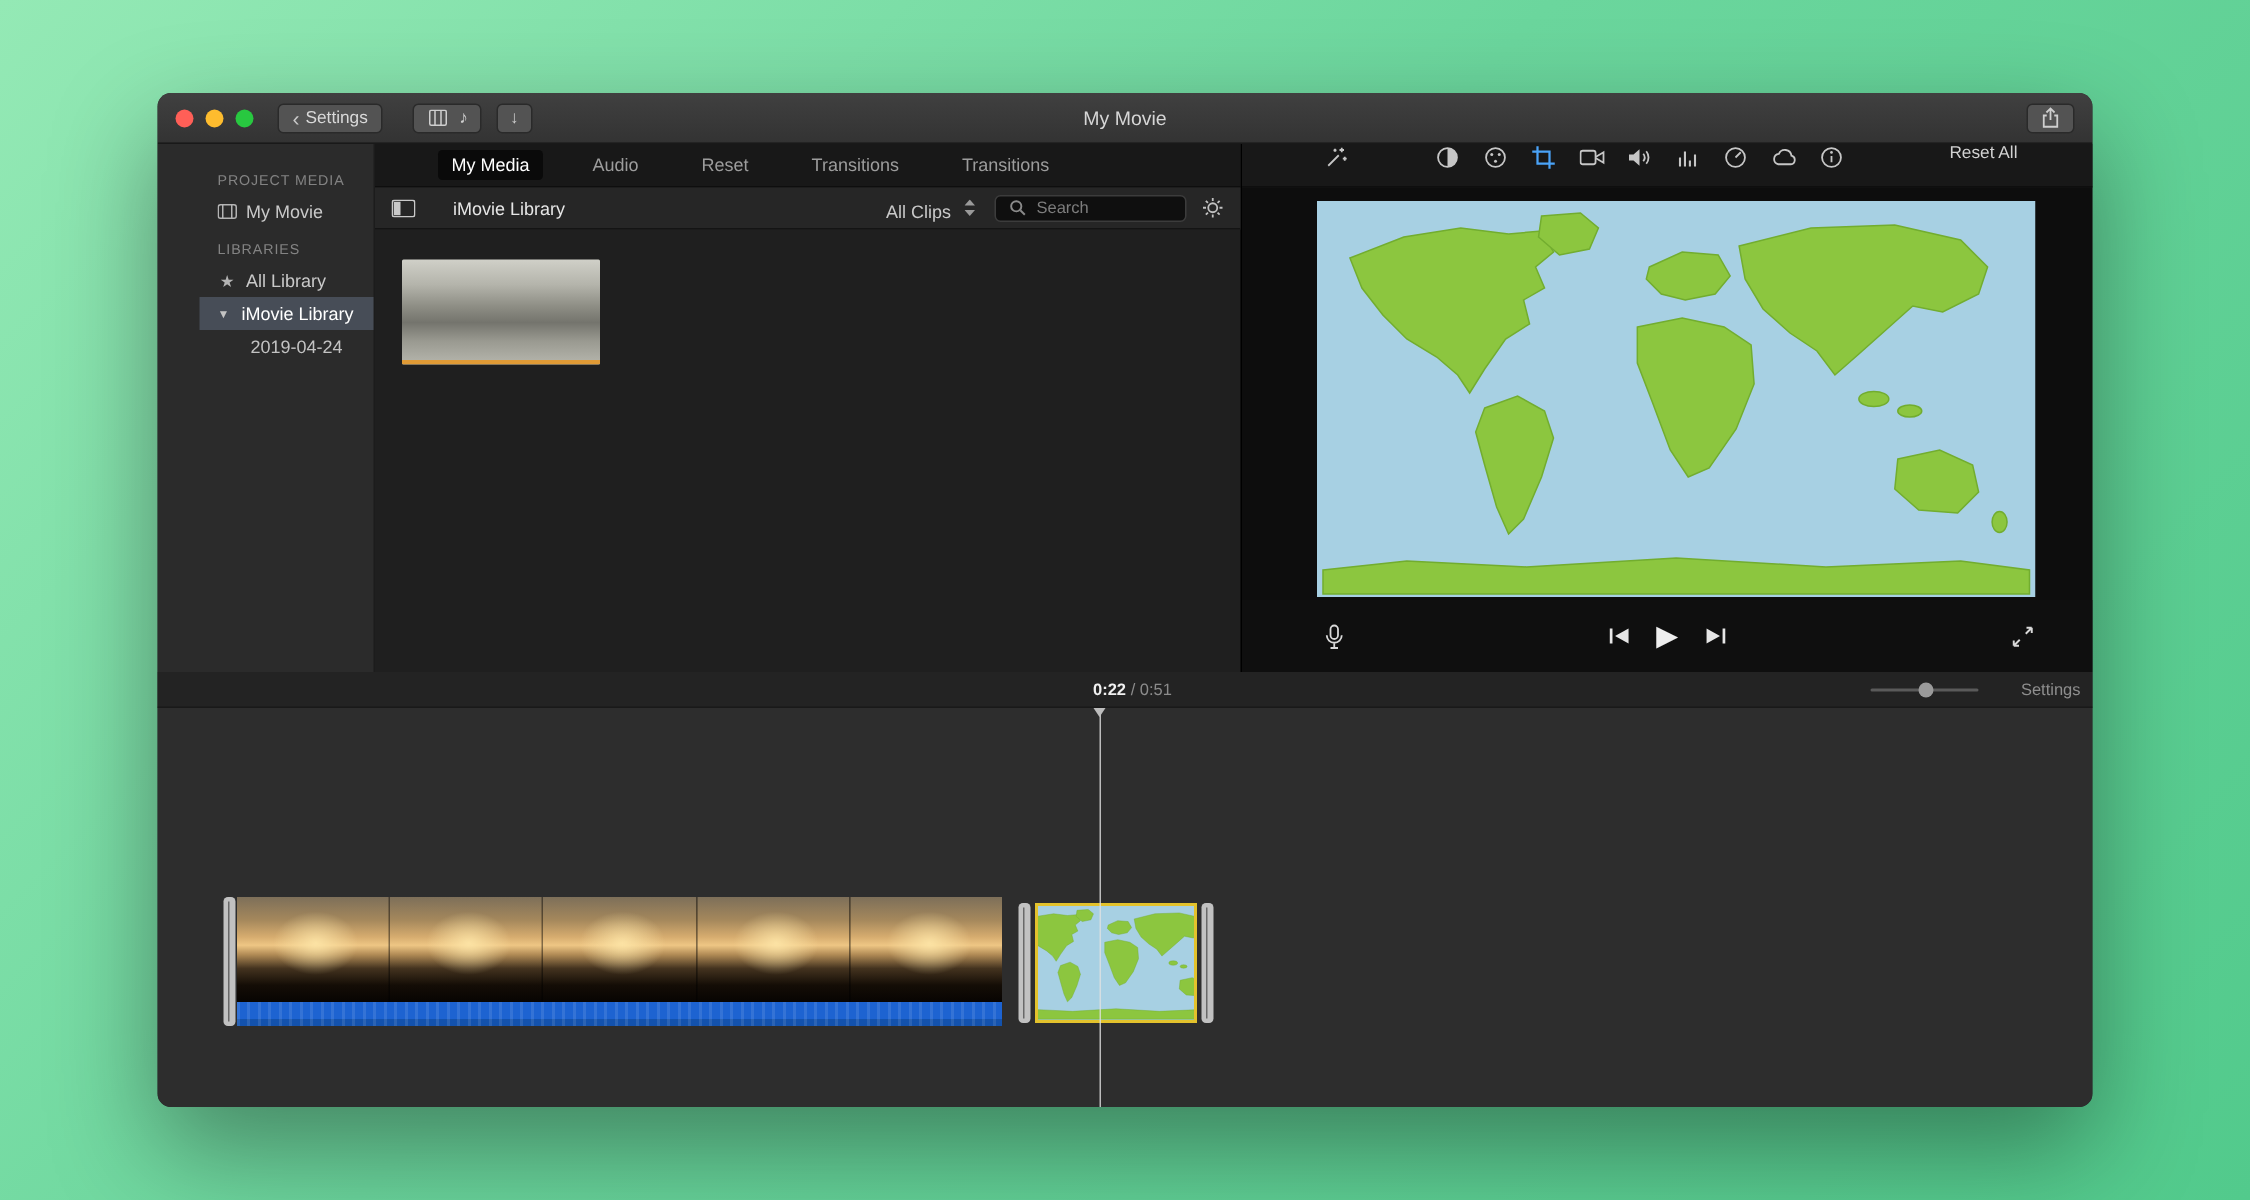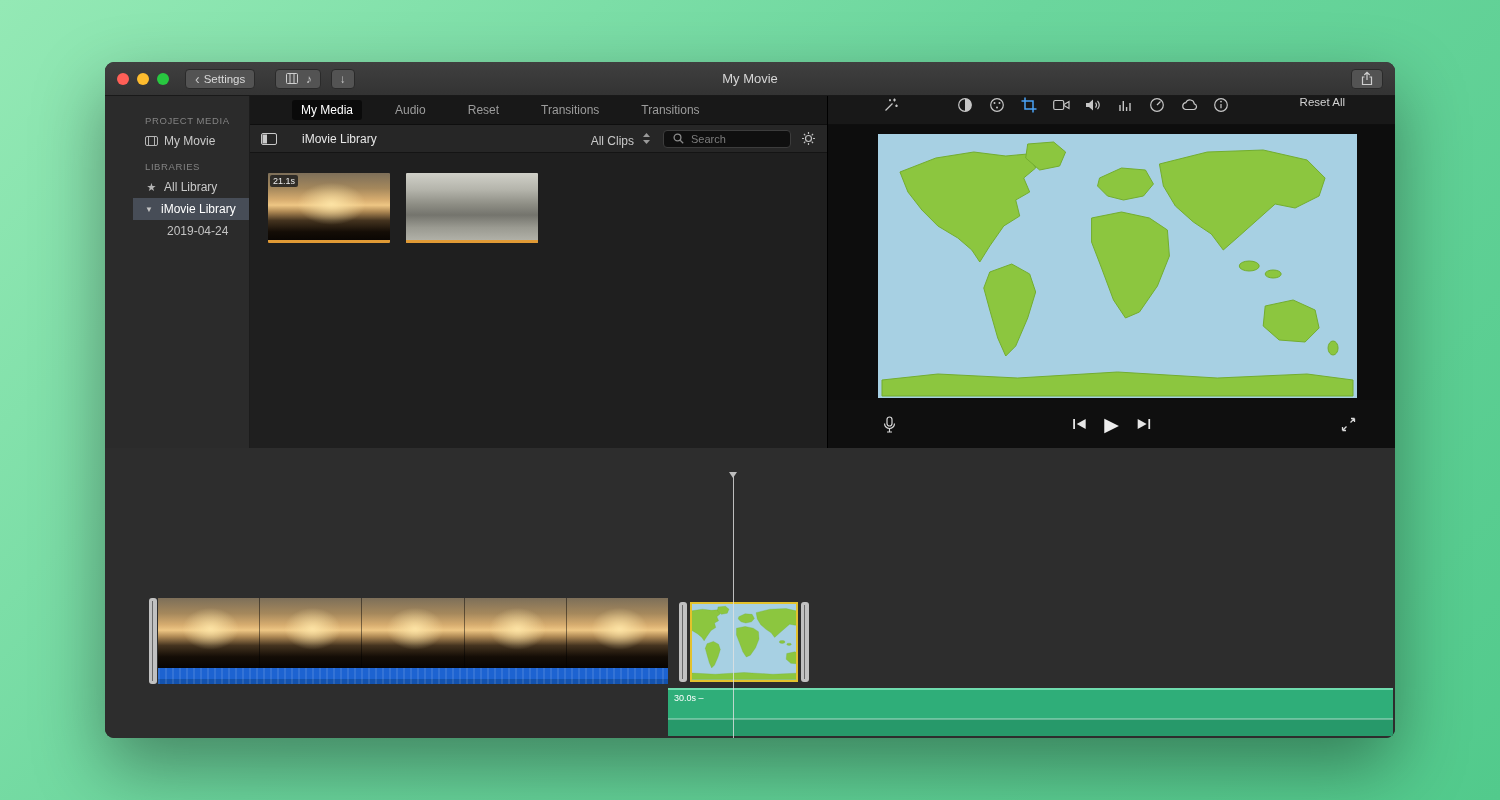--- a/index.html
+++ b/index.html
@@ -278,24 +278,20 @@
           </div>
           <span class="vt-icon">
             <svg class="icon" width="15" height="15" viewBox="0 0 15 15" fill="none" stroke="#c0c0c0" stroke-width="1.2">
               <circle cx="7.5" cy="7.5" r="3"></circle>
               <path d="M7.5 1 v2 M7.5 12 v2 M1 7.5 h2 M12 7.5 h2 M2.9 2.9 l1.4 1.4 M10.7 10.7 l1.4 1.4 M12.1 2.9 l-1.4 1.4 M4.3 10.7 l-1.4 1.4"></path>
             </svg>
           </span>
         </div>
       </div>
       <div class="clips-area">
-        <div class="thumb t1 sunset">
-          <span class="badge">21.1s</span>
-          <span class="underline"></span>
-        </div>
         <div class="thumb t2 waves">
           <span class="underline"></span>
         </div>
       </div>
     </div>
 
     <div class="viewer">
       <div class="viewer-toolbar">
         <span class="vt-icon wand-wrap">
           <svg class="icon" width="16" height="16" viewBox="0 0 16 16" fill="none" stroke="currentColor" stroke-width="1.2">
@@ -398,41 +394,49 @@
           <svg class="icon" width="15" height="15" viewBox="0 0 15 15" fill="none" stroke="#d8d8d8" stroke-width="1.3">
             <path d="M9.5 5.5 L13.5 1.5 M13.5 1.5 h-3.5 M13.5 1.5 v3.5"></path>
             <path d="M5.5 9.5 L1.5 13.5 M1.5 13.5 h3.5 M1.5 13.5 v-3.5"></path>
           </svg>
         </span>
       </div>
     </div>
   </div>
 
   <div class="timeline">
+    <div class="tl-header">
+      <div class="tl-time">
+        <span class="cur">0:22</span>
+        <span>/</span>
+        <span>0:51</span>
+      </div>
+      <div class="zoom-slider">
+        <span class="zoom-thumb"></span>
+      </div>
+      <span class="tl-settings">Settings</span>
+    </div>
     <div class="tl-body">
       <div class="handle h1"></div>
       <div class="clip1">
         <div class="frames">
           <div class="frame sunset"></div>
           <div class="frame sunset"></div>
           <div class="frame sunset"></div>
           <div class="frame sunset"></div>
           <div class="frame sunset"></div>
         </div>
         <div class="waveband"></div>
       </div>
       <div class="handle h2"></div>
       <div class="map-clip">
         <svg class="icon" viewBox="60 0 360 264" width="104" height="76" preserveAspectRatio="none">
             <use href="#worldmap"></use>
           </svg>
       </div>
       <div class="handle h3"></div>
-      <div class="audio-clip">
-        <span class="audio-label">30.0s –</span>
-      </div>
       <div class="playhead">
         <span class="ph-marker"></span>
       </div>
     </div>
   </div>
 
 </div>
 
 </body></html>

